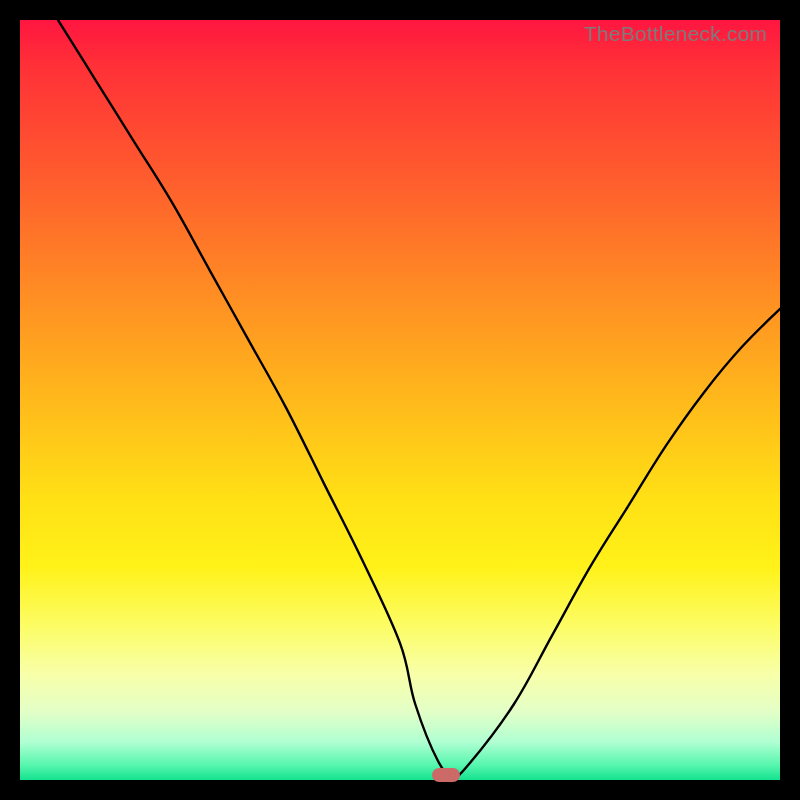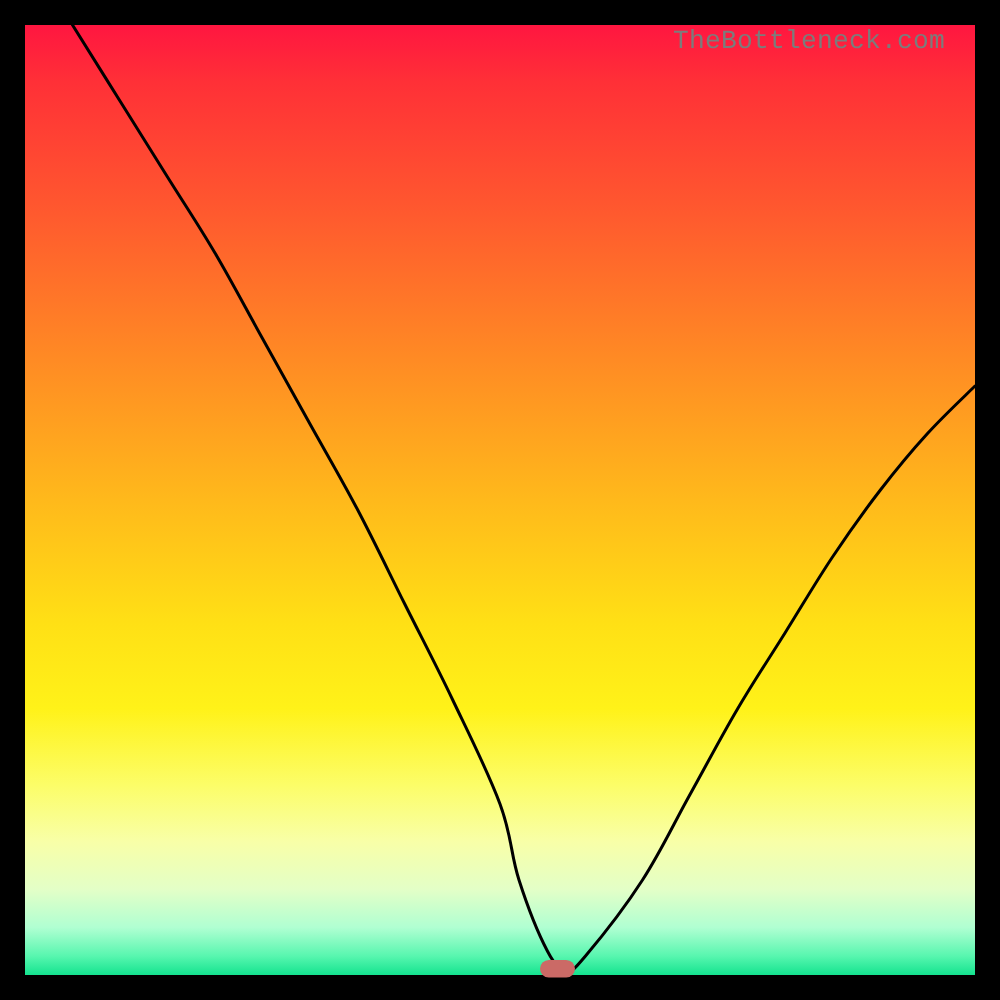--- a/index.html
+++ b/index.html
@@ -36,27 +36,26 @@
       #f8ffa8 86%,
       #e3ffc7 91%,
       #b0ffd2 95%,
       #58f6af 98%,
       #14e38f 100%
     );
   }
   .watermark {
     position: absolute;
     top: 2px;
-    right: 24px;
+    right: 13px;
     color: #7c7c7c;
     font-size: 21px;
     letter-spacing: 0.2px;
     font-weight: 500;
     z-index: 5;
-    font-family: Liberation Mono, monospace;
   }
   svg.curve {
     position: absolute;
     left: 0;
     top: 0;
     width: 760px;
     height: 760px;
     z-index: 3;
   }
   .marker {

